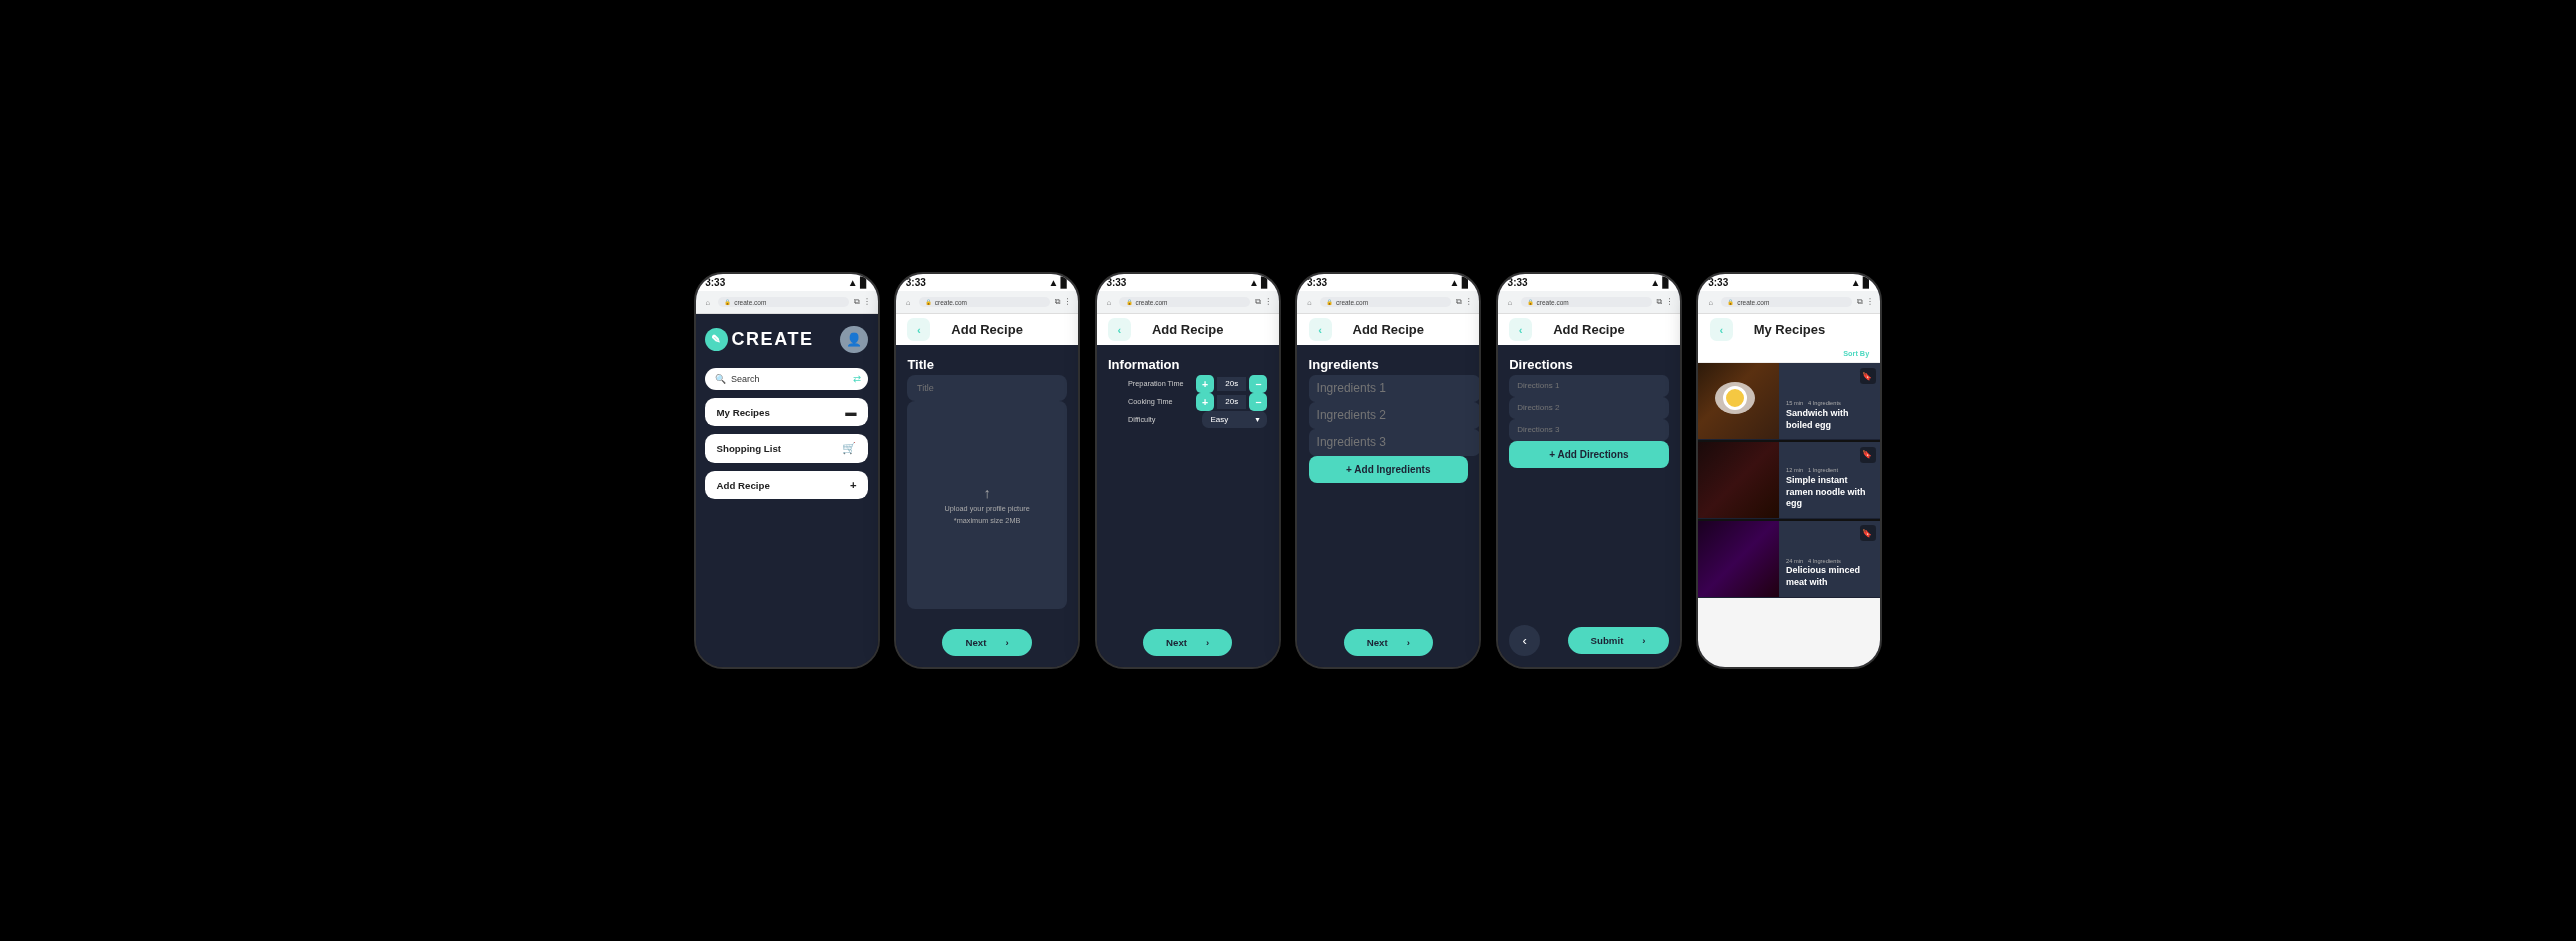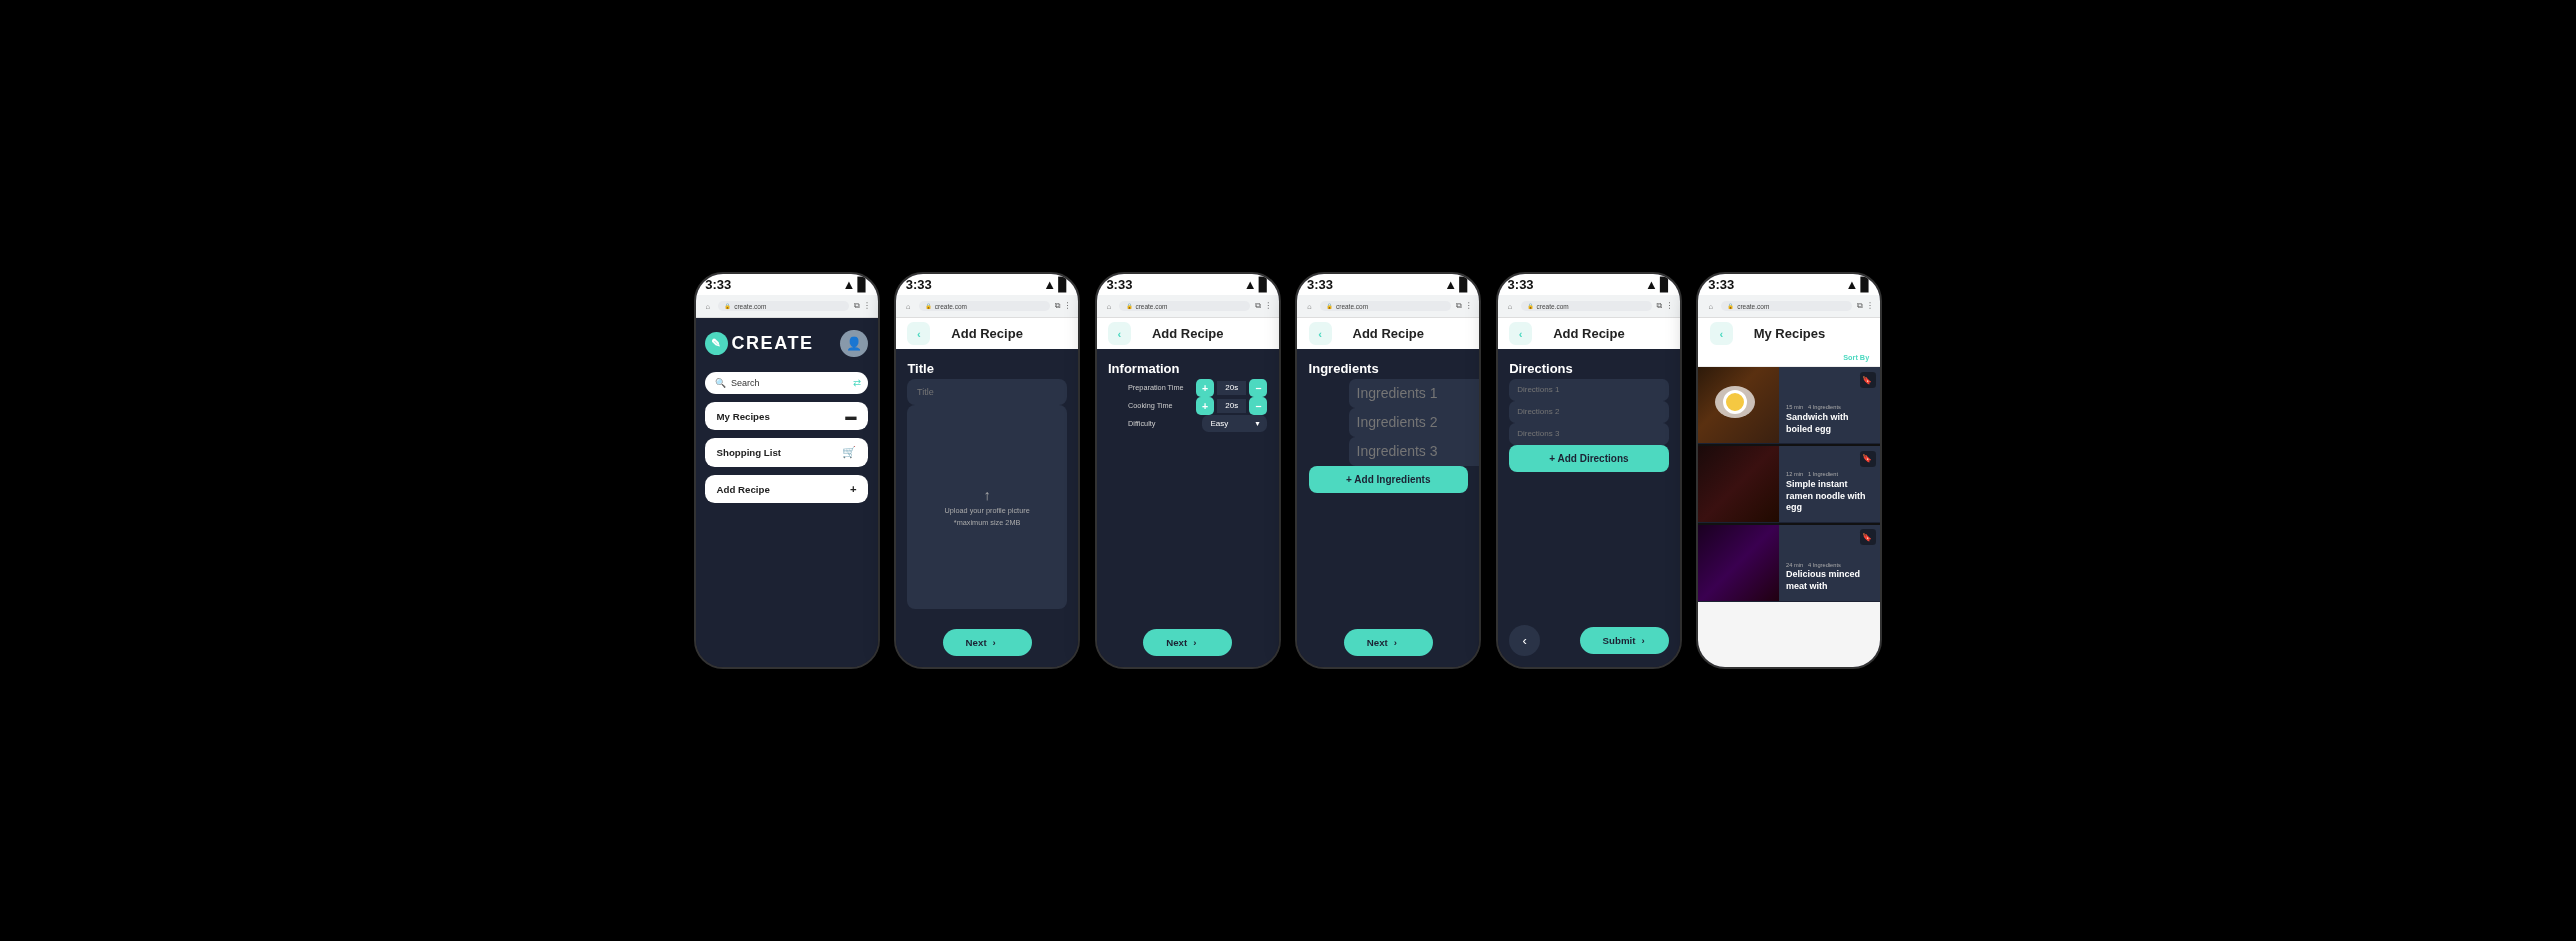--- a/index.html
+++ b/index.html
@@ -29,21 +29,21 @@
       box-shadow: 0 6.5px 26px rgba(0,0,0,0.7);
       position: relative;
     }
     
     .status-bar {
       background: #fff;
       display: flex;
       justify-content: space-between;
       align-items: center;
       padding: 3.2px 9.7px;
-      font-size: 13px;
+      font-size: 10px;
       font-weight: 600;
       color: #111;
       min-height: 16px;
     }
     .status-bar .time { font-weight: 700; }
     .status-icons { display: flex; gap: 2.4px; align-items: center; }
     
     .browser-bar {
       background: #f1f3f4;
       display: flex;
@@ -259,23 +259,22 @@
       display: flex;
       gap: 4.9px;
       align-items: center;
     }
     .ingredient-input {
       flex: 1;
       background: #2a3347;
       border: none;
       border-radius: 6.5px;
       padding: 6.5px 8px;
-      font-size: 14px;
+      font-size: 12px;
       color: #aaa;
-      margin-left: 40px;
     }
     .qty-box {
       background: #2a3347;
       border-radius: 6.5px;
       padding: 6.5px 4.9px;
       font-size: 12px;
       color: #aaa;
       display: flex;
       align-items: center;
       gap: 2.4px;
@@ -304,21 +303,21 @@
       font-weight: 600;
       color: #1c2233;
     }
     .next-btn {
       background: #4dd9c0;
       border-radius: 16px;
       padding: 8px 23px;
       display: flex;
       align-items: center;
       justify-content: flex-start;
-      gap: 6px;
+      gap: 19px;
       font-size: 9.7px;
       font-weight: 700;
       color: #1c2233;
       align-self: center;
       min-width: 89px;
     }
     .app-footer {
       padding: 8px 11.3px 11.3px;
       display: flex;
       justify-content: center;

